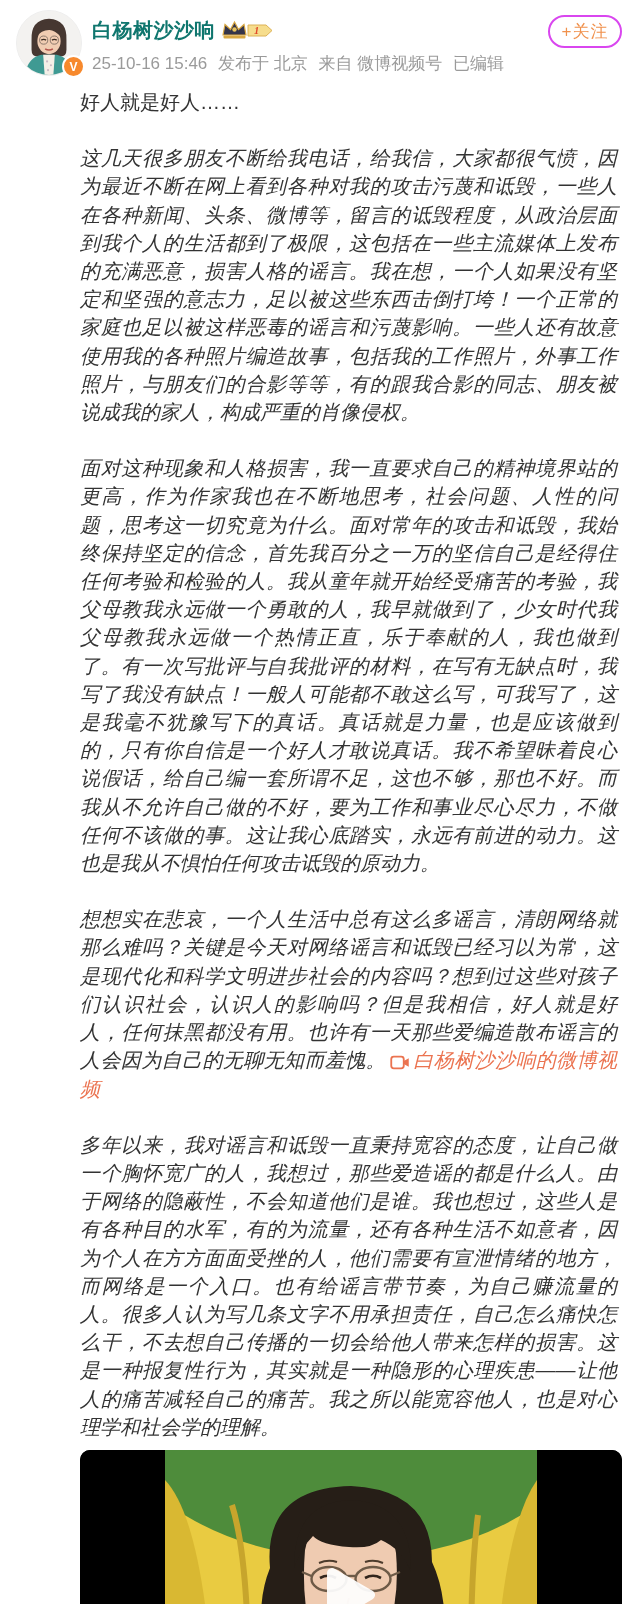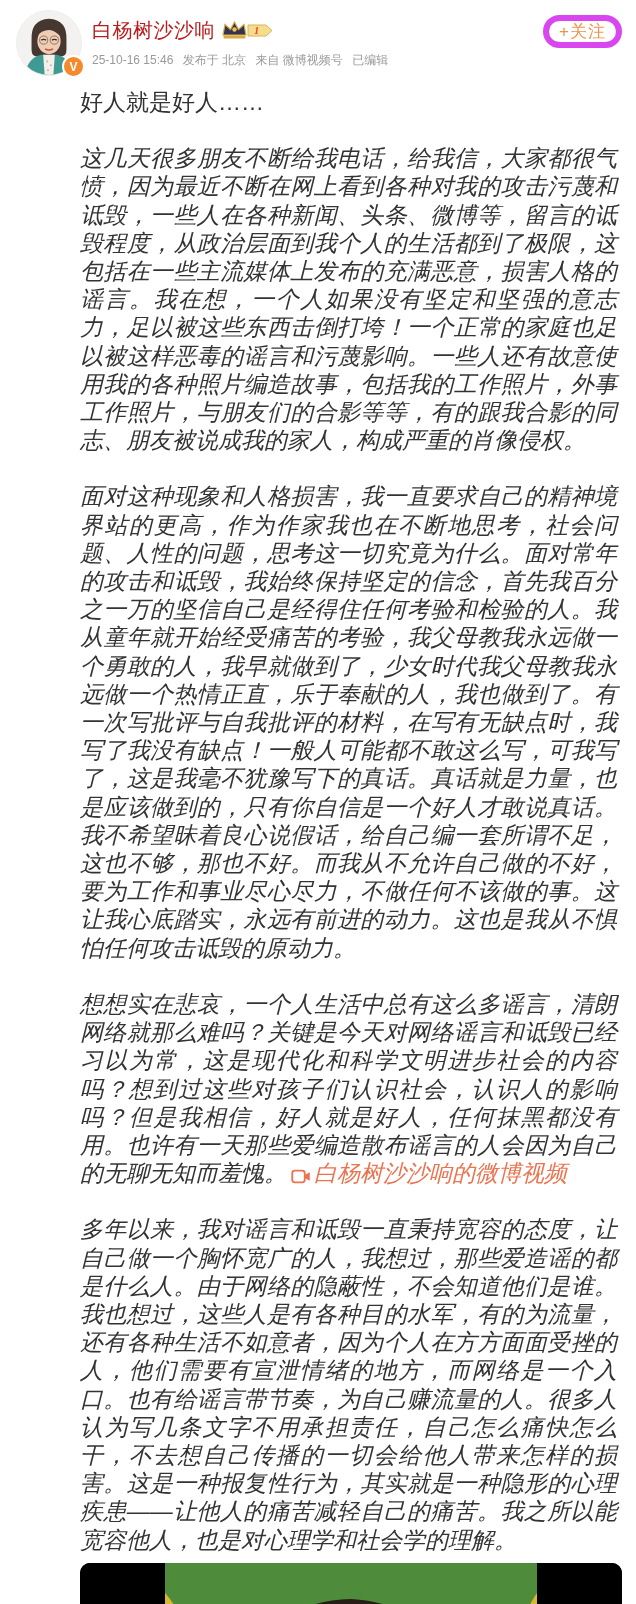--- a/index.html
+++ b/index.html
@@ -13,33 +13,33 @@
   .header { display:flex; align-items:flex-start; padding:10px 14px 0 16px; }
   .avatar-wrap { position:relative; width:66px; height:66px; flex:0 0 auto; }
   .avatar-circle { width:66px; height:66px; border-radius:50%; overflow:hidden; background:#f3f2f0; border:1px solid #eee; box-sizing:border-box; }
   .v-badge {
     position:absolute; right:-3px; bottom:-2px; width:19px; height:19px; border-radius:50%;
     background:#f7892d; border:2px solid #fff; color:#fff; font-size:12px; font-weight:bold;
     display:flex; align-items:center; justify-content:center; box-sizing:content-box;
   }
   .header-mid { flex:1; margin-left:10px; min-width:0; }
   .name-row { display:flex; align-items:center; margin-top:7px; }
-  .username { font-size:20px; font-weight:normal; color:#b91c1c; letter-spacing:0.5px; }
+  .username { font-size:20px; font-weight:bold; color:#0f766e; letter-spacing:0.5px; }
   .crown-badge { margin-left:6px; display:inline-flex; align-items:center; }
-  .meta-row { margin-top:8px; font-size:12px; color:#9a9a9a; white-space:nowrap; }
+  .meta-row { margin-top:8px; font-size:17px; color:#9a9a9a; white-space:nowrap; }
   .meta-row span { margin-right:6px; }
   .follow-btn {
     flex:0 0 auto; margin-top:5px; min-width:74px; height:33px; padding:0 10px;
-    border:6px solid #d946ef; border-radius:18px; color:#f0914c; background:#fff;
+    border:2px solid #d946ef; border-radius:18px; color:#f0914c; background:#fff;
     font-size:17px; display:flex; align-items:center; justify-content:center; box-sizing:border-box;
     letter-spacing:1px;
     text-align:right;
   }
   
-  .content { margin:12px 7px 0 80px; width:537px; font-size:23px; line-height:28.2px; color:#333; text-align:justify; }
+  .content { margin:12px 7px 0 80px; width:537px; font-size:20px; line-height:28.2px; color:#333; text-align:justify; }
   .para { margin:0; word-break:break-all; }
   .para + .para { margin-top:28px;font-style:italic; }
   .video-link { color:#eb7350; text-decoration:none; cursor:pointer; }
   .video-link svg { vertical-align:-3px; margin:0 3px 0 4px; }
   
   .video-card {
     position:relative; margin:9px 0 0 80px; width:542px; height:295px;
     background:#000; border-radius:10px; overflow:hidden;
   }
   .video-card svg.scene { display:block; width:542px; height:295px; }

